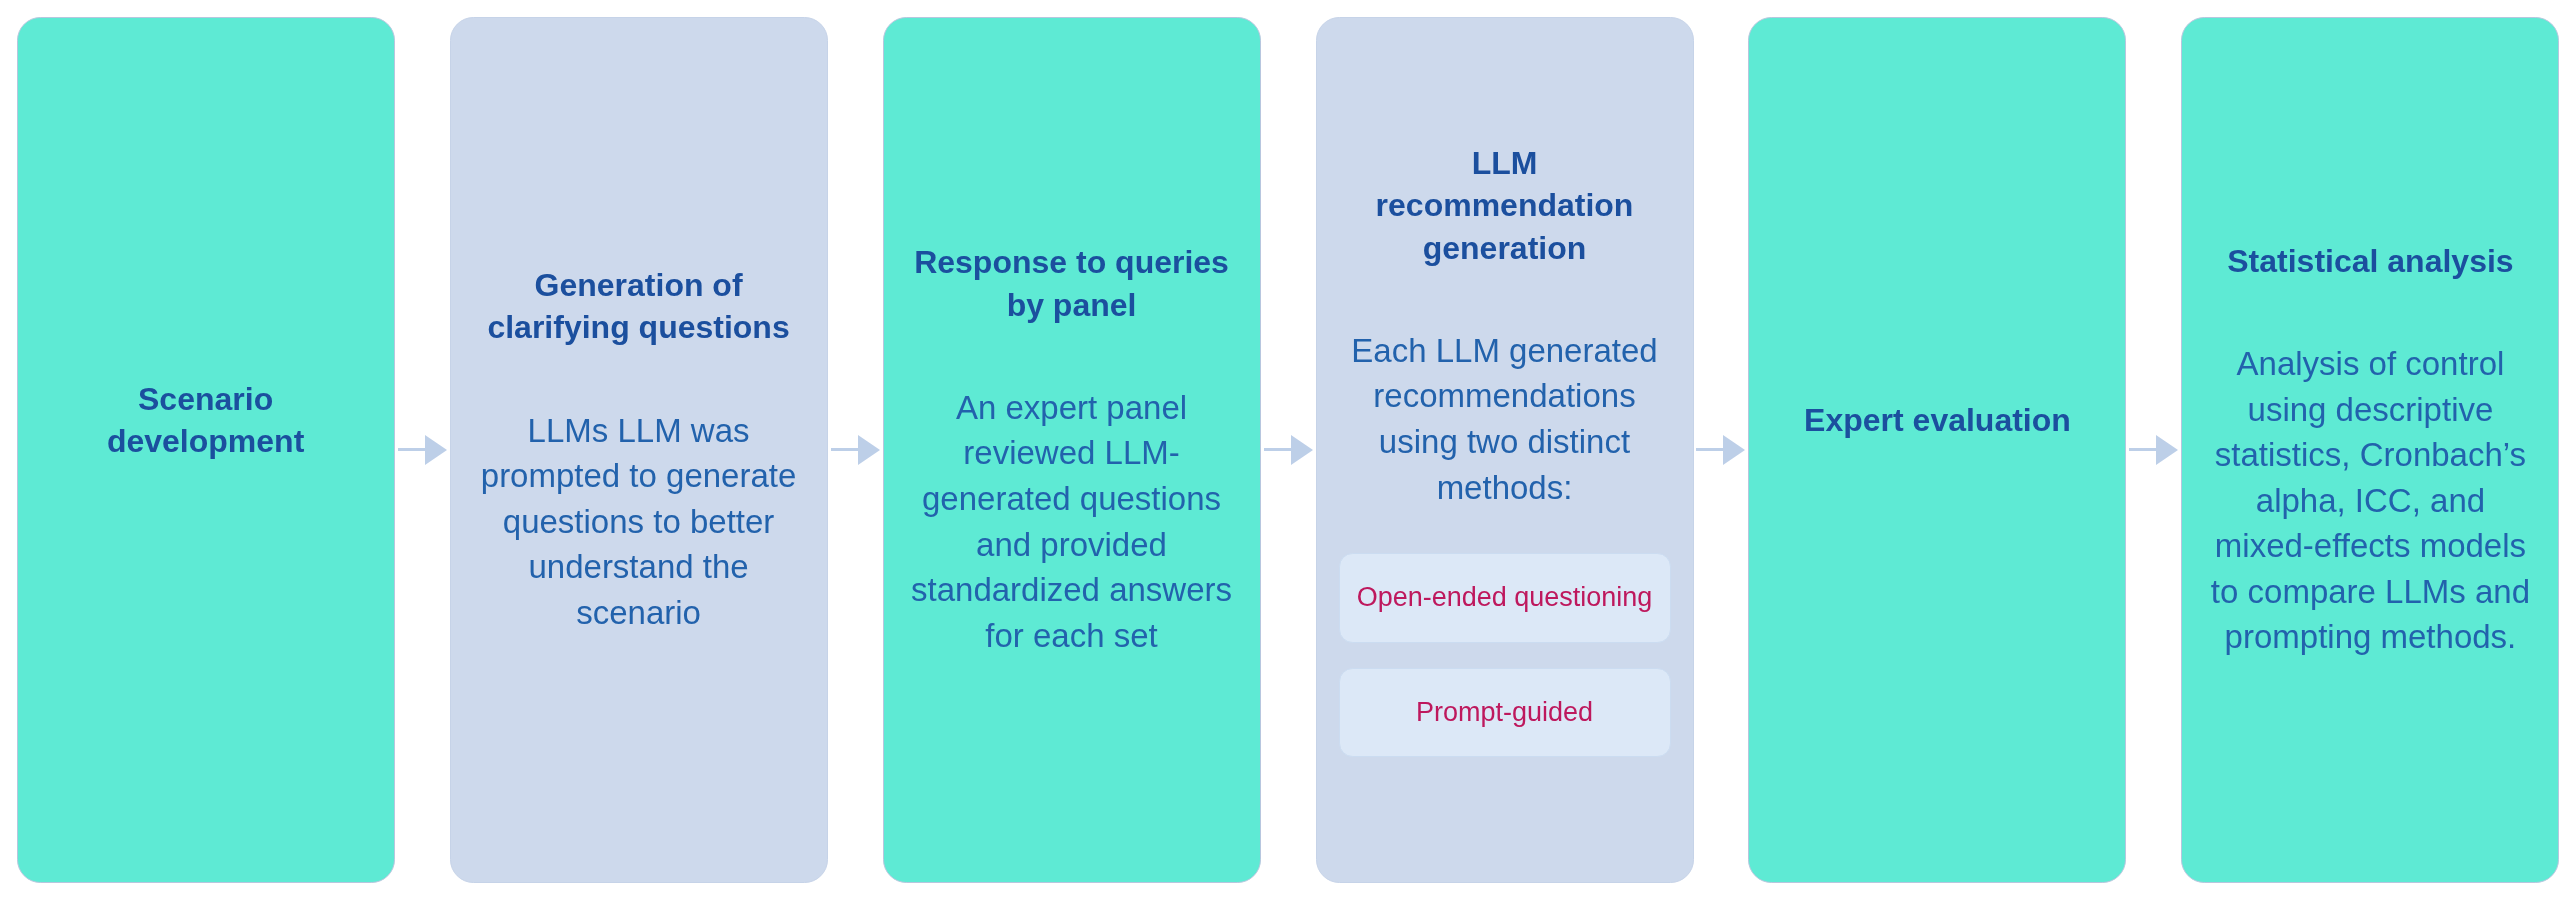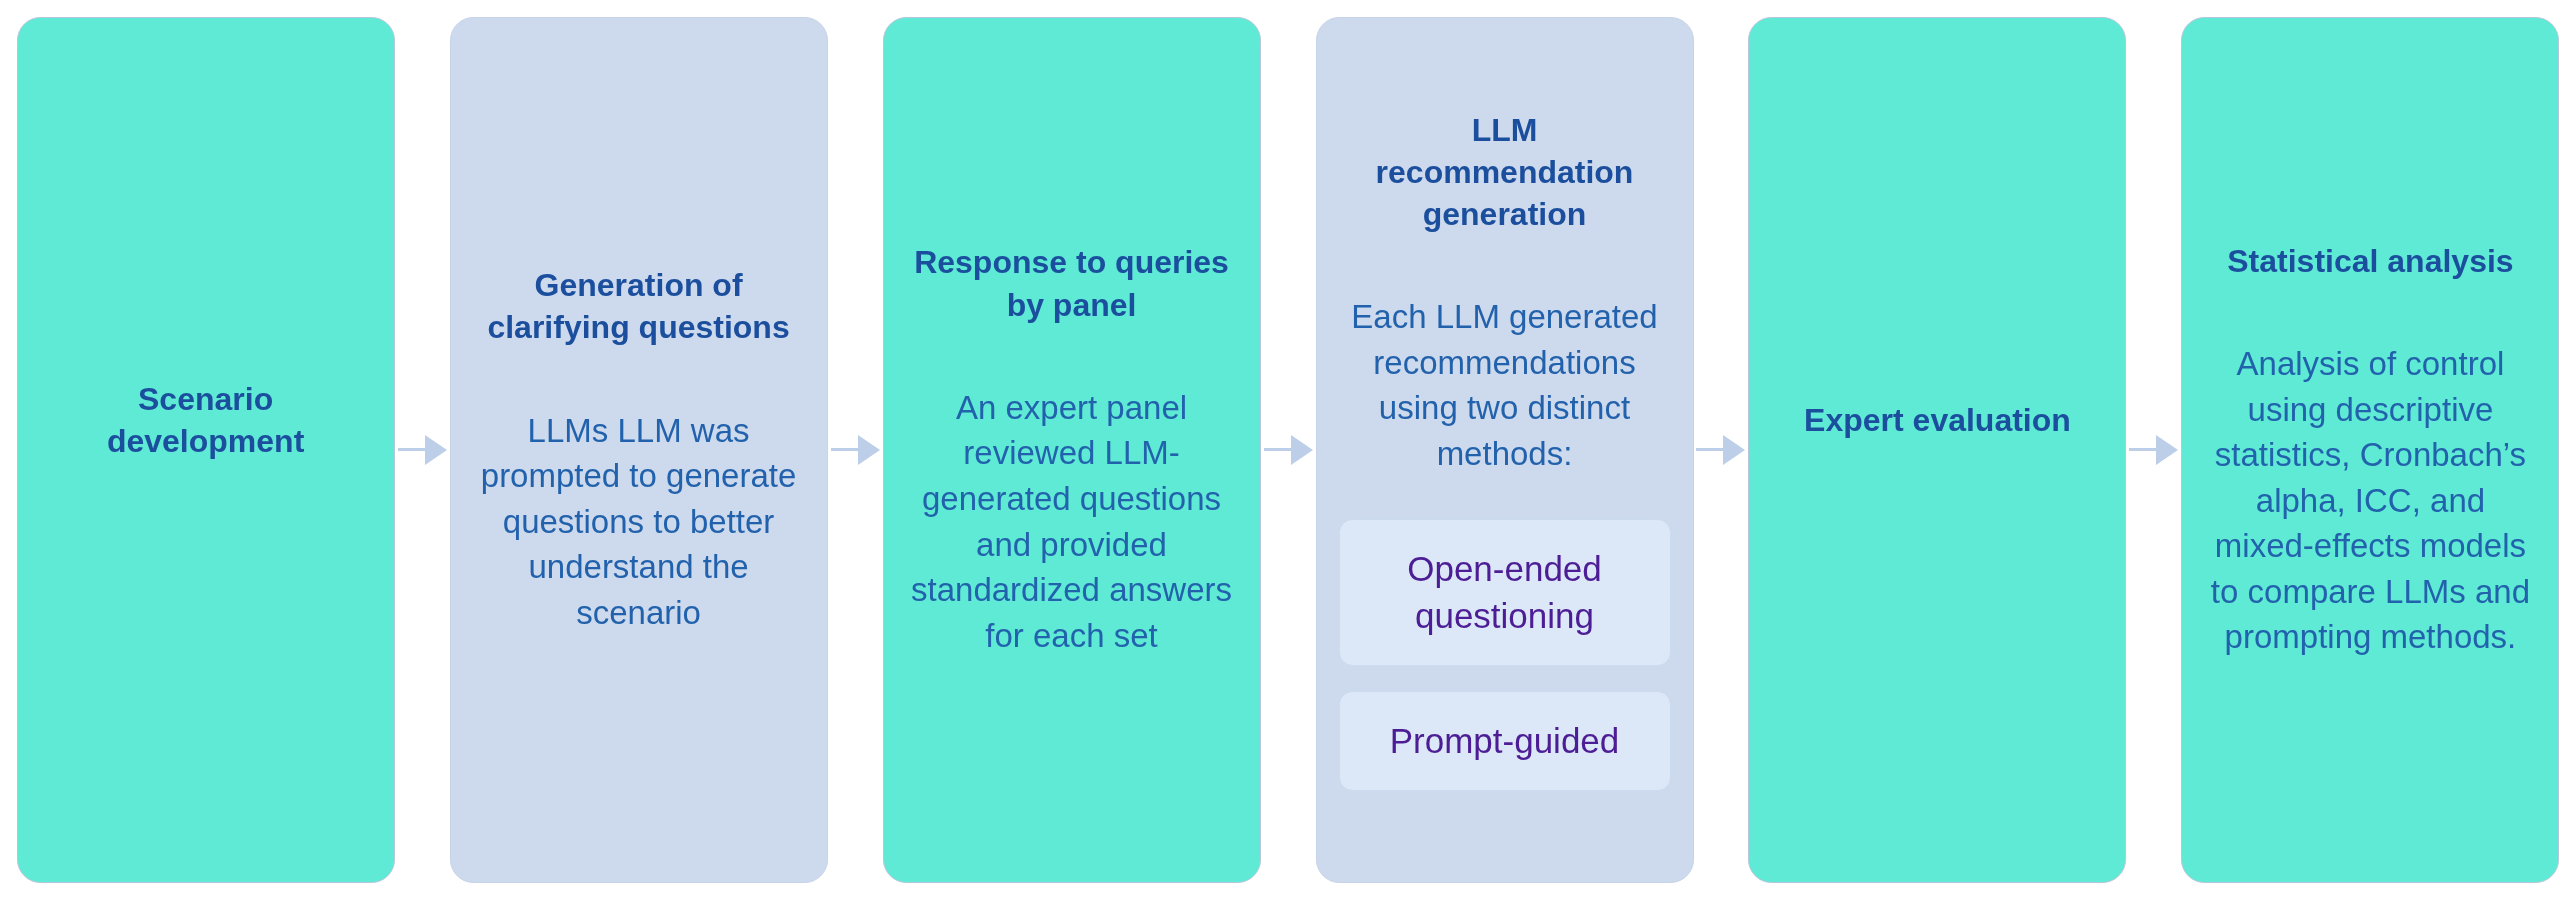--- a/index.html
+++ b/index.html
@@ -65,22 +65,22 @@
     gap: 25px;
     margin-top: 43px;
   }
   .method {
     box-sizing: border-box;
     width: 100%;
     background: #dce8f7;
     border: 1.2px solid #cbdcf1;
     border-radius: 13.6px;
     padding: 26px 11px;
-    font-size: 35px;
-    color: #4c1d95;
+    font-size: 27px;
+    color: #be185d;
     text-align: center;
     line-height: 1.32;
     display: flex;
     align-items: center;
     justify-content: center;
   }
   .arrow {
     flex: 1 1 auto;
     display: flex;
     align-items: center;

